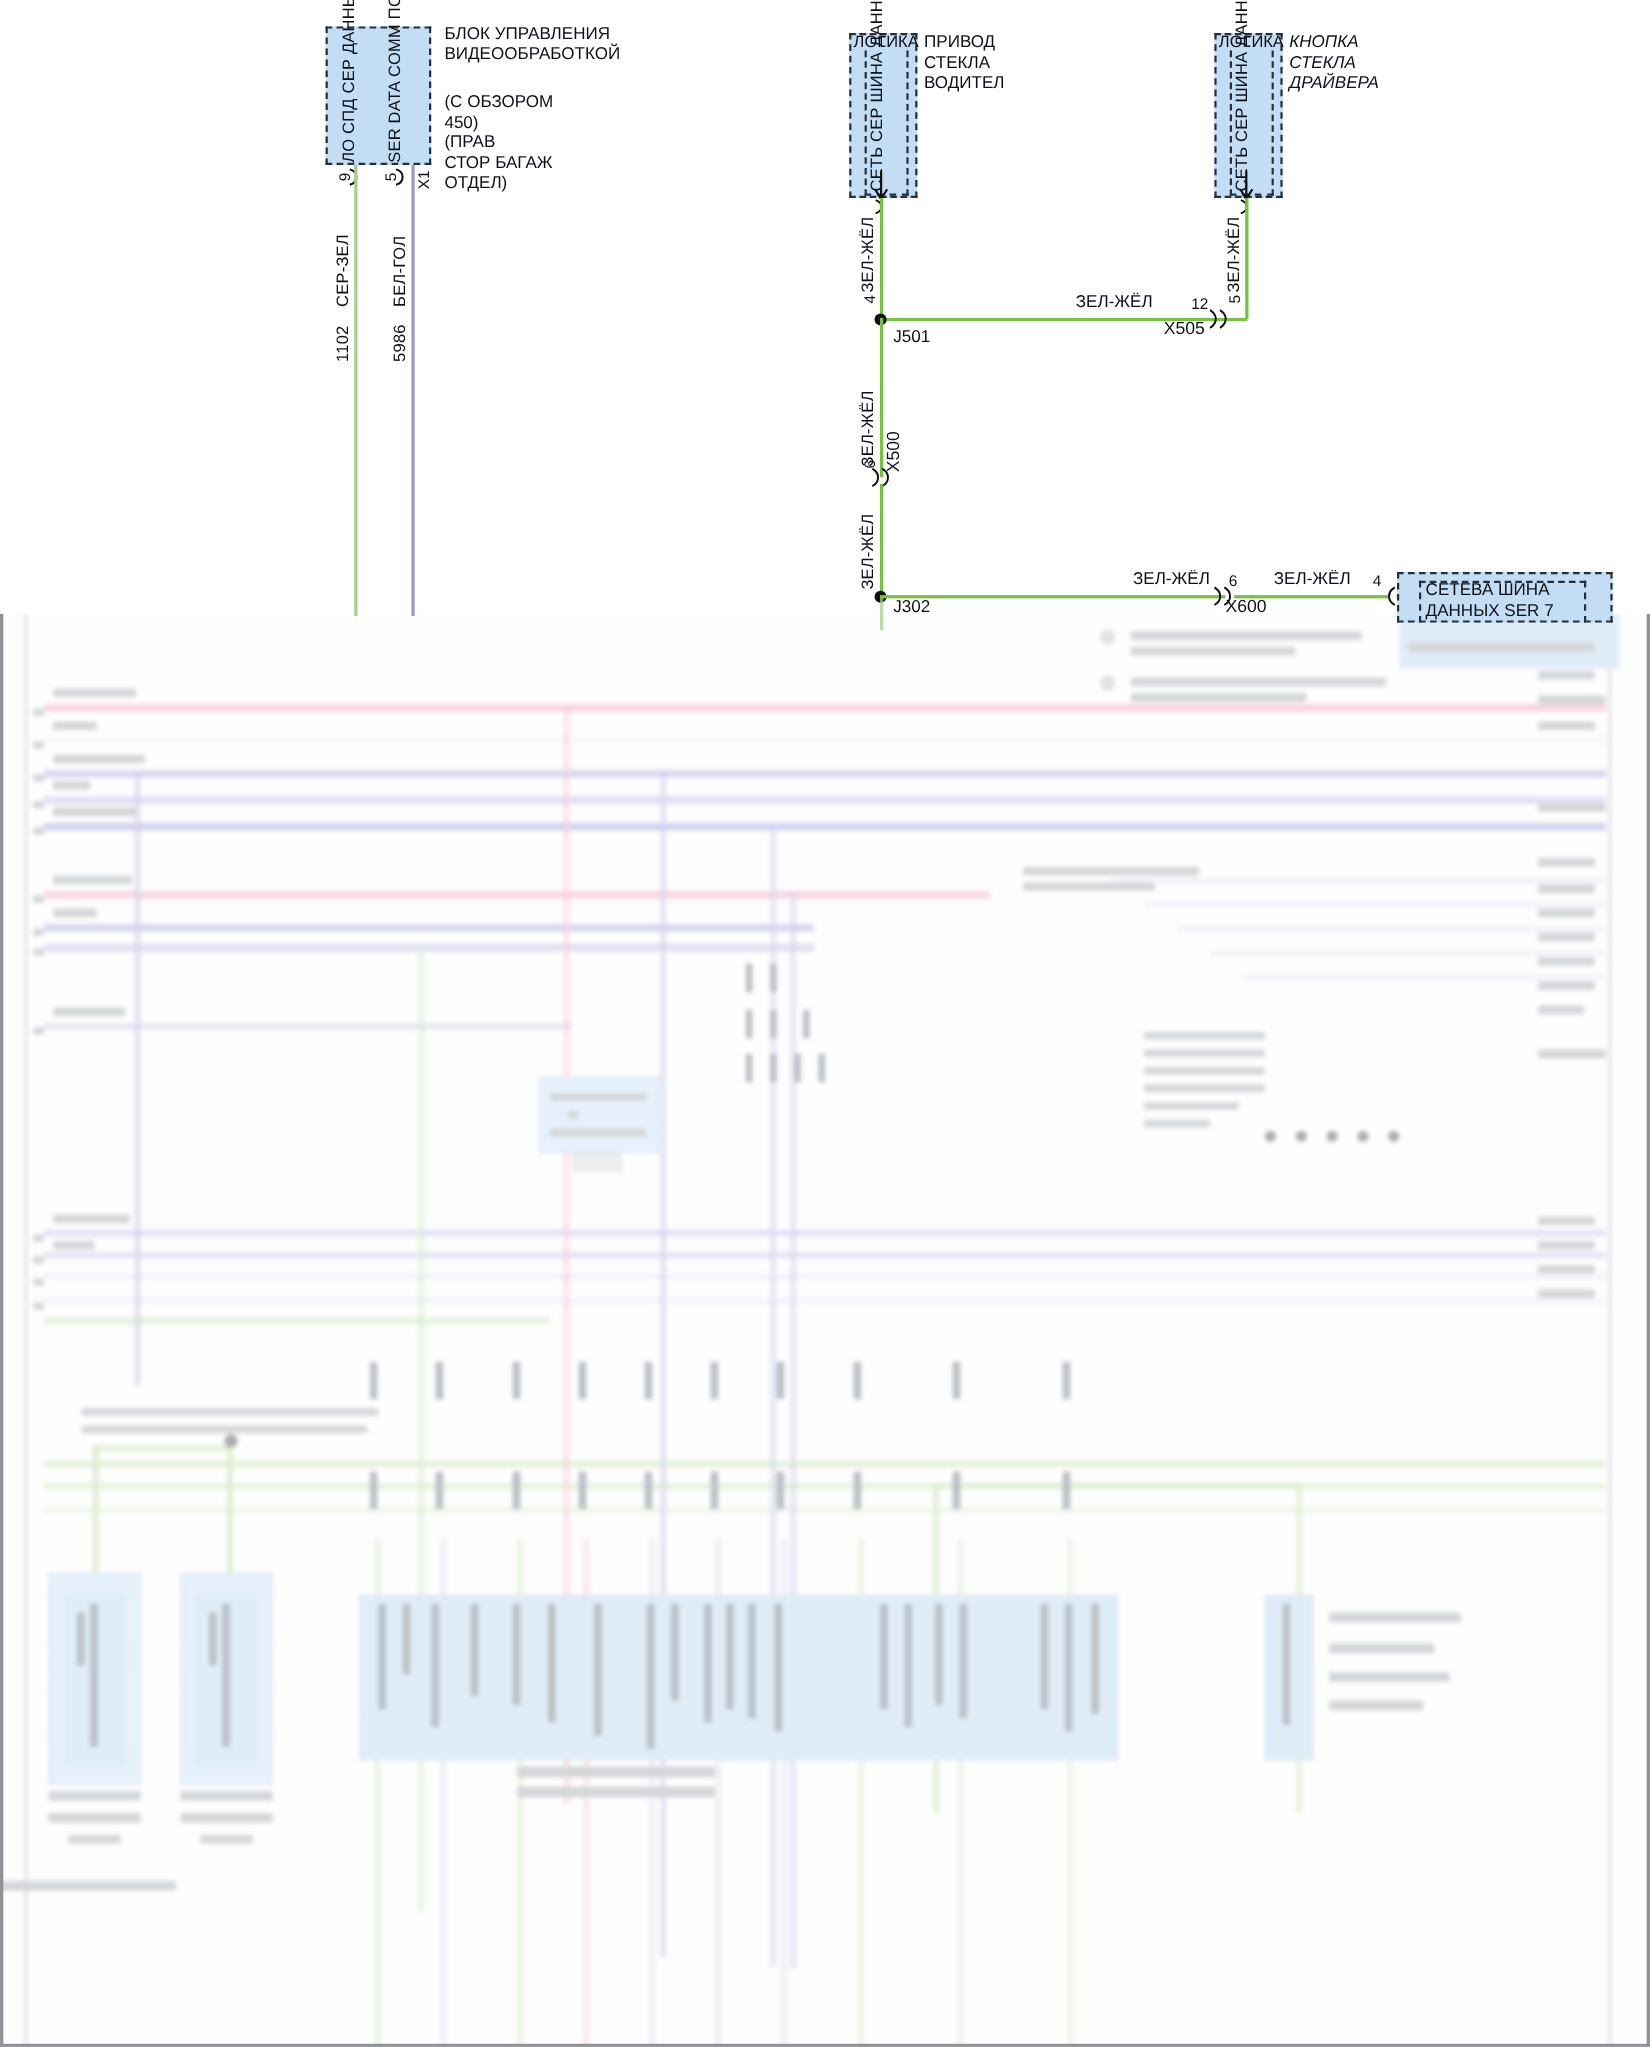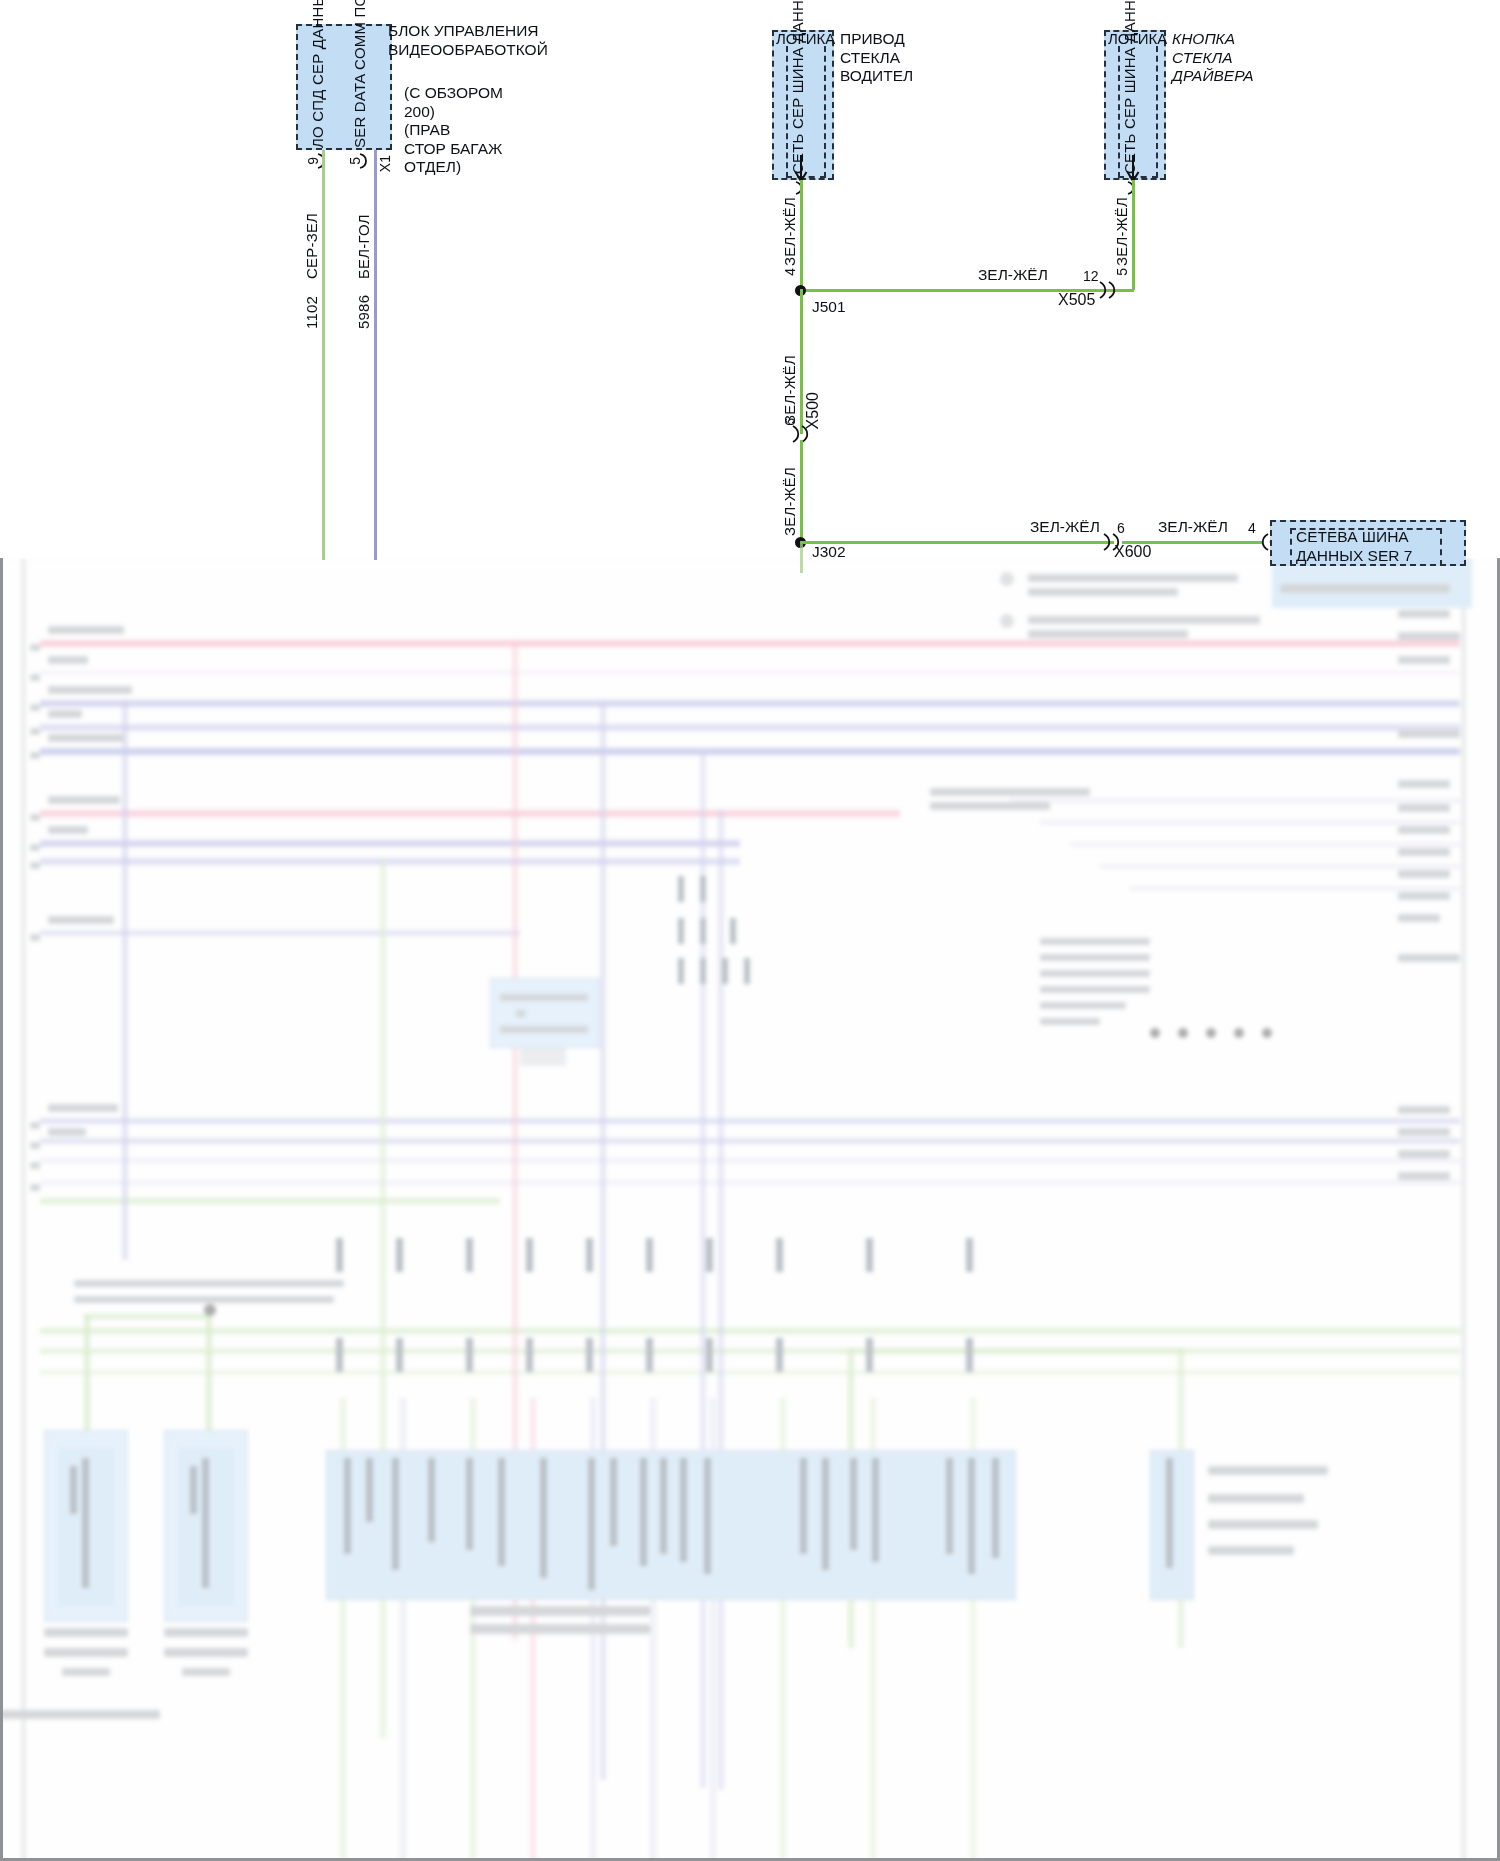--- a/index.html
+++ b/index.html
@@ -265,25 +265,25 @@
 
       <div class="bbox2" style="left:1272px;top:0px;width:200px;height:50px;"></div>
       <div class="btxt" style="left:1280px;top:26px;width:170px;height:9px;"></div>
     </div>
   </div>
 
   <div class="outerframe"></div>
 
   <div class="mod" style="left:296px;top:24px;width:96px;height:126px;"></div>
 
-  <div class="htxt" style="left:388px;top:22px;">БЛОК УПРАВЛЕНИЯ
+  <div class="htxt" style="left:404px;top:22px;">БЛОК УПРАВЛЕНИЯ
 ВИДЕООБРАБОТКОЙ</div>
 
   <div class="htxt" style="left:404px;top:84px;">(С ОБЗОРОМ
-200)
+450)
 (ПРАВ
 СТОР БАГАЖ
 ОТДЕЛ)</div>
 
   <div class="vtxt" style="left:310px;top:58px;height:90px;">ЛО СПД СЕР
 ДАННЫЕ 2</div>
   <div class="vtxt" style="left:352px;top:40px;height:108px;">SER DATA COMM
 ПОЗВОЛИТ</div>
 
   <div class="pinv" style="left:305px;top:157px;">9</div>

